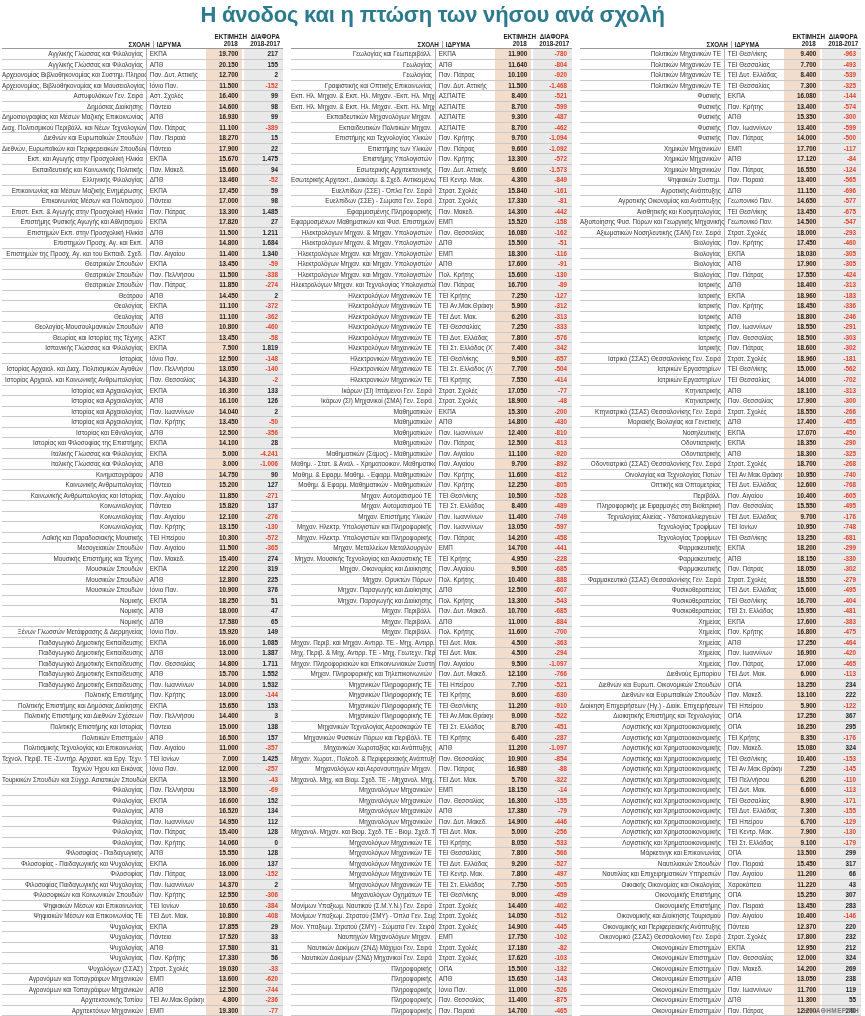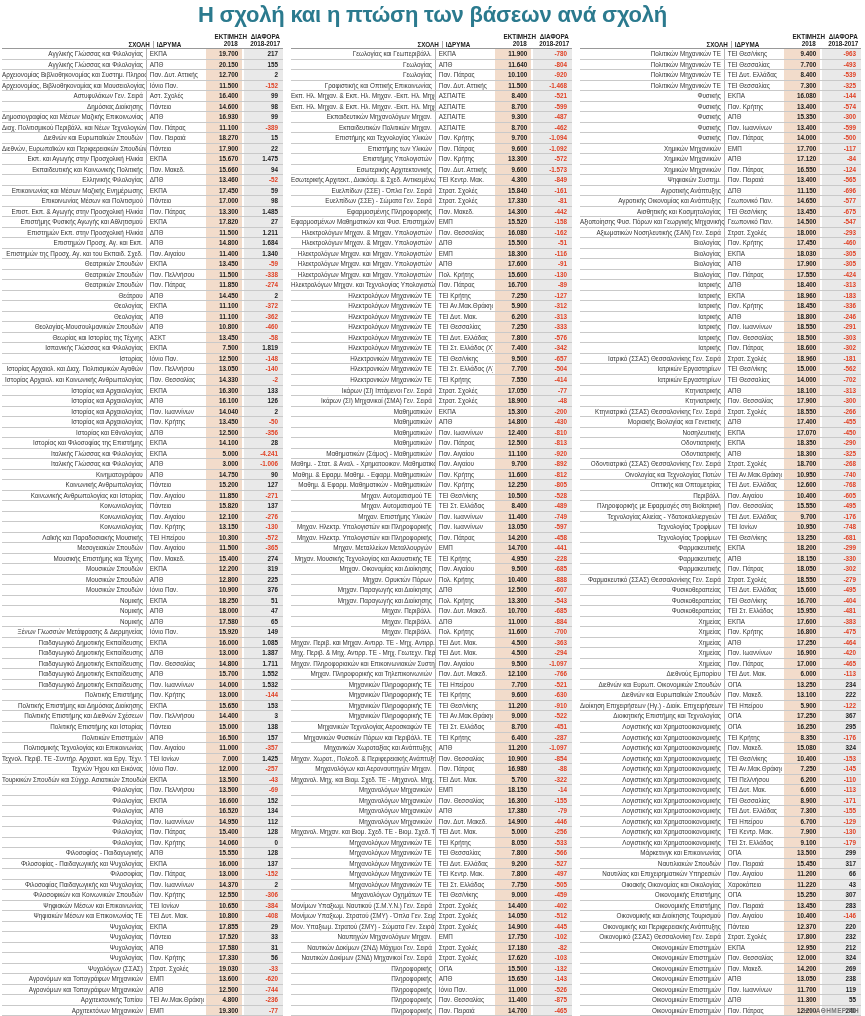--- a/index.html
+++ b/index.html
@@ -17,21 +17,21 @@
   .c-school{width:150px;text-align:right;padding-right:3px;border-right:1px solid #b5b5b5;white-space:nowrap;overflow:hidden;}
   .c-inst{width:58px;text-align:left;padding-left:3px;white-space:nowrap;overflow:hidden;}
   .c-est{width:34px;text-align:right;padding-right:4px;background:var(--est-bg,#f2dccb);font-weight:bold;color:#1a1a1a;border-left:2px solid #fff;}
   .c-diff{width:36px;text-align:right;padding-right:5px;background:var(--diff-bg,#e9e9e9);font-weight:bold;color:var(--pos-color,#1a1a1a);border-left:2px solid #fff;}
   .c-diff.neg{color:var(--neg-color,#e04023);}
   .footer-brand{position:absolute;right:6px;bottom:2px;font-size:6.5px;font-weight:bold;color:#777;letter-spacing:0.4px;}
 </style>
 </head>
 <body>
 
-<h1 class="page-title">Η σχολή και η πτώση των βάσεων ανά σχολή</h1>
+<h1 class="page-title">Η άνοδος και η πτώση των νήσου ανά σχολή</h1>
 
 <div class="table-wrap">
   <div class="colgroup">
     <div class="thead">
       <div class="h-school">ΣΧΟΛΗ</div>
       <div class="h-inst">ΙΔΡΥΜΑ</div>
       <div class="h-est"><span>ΕΚΤΙΜΗΣΗ</span><br><span>2018</span></div>
       <div class="h-diff"><span>ΔΙΑΦΟΡΑ</span><br><span>2018-2017</span></div>
     </div>
     <div class="rows">

